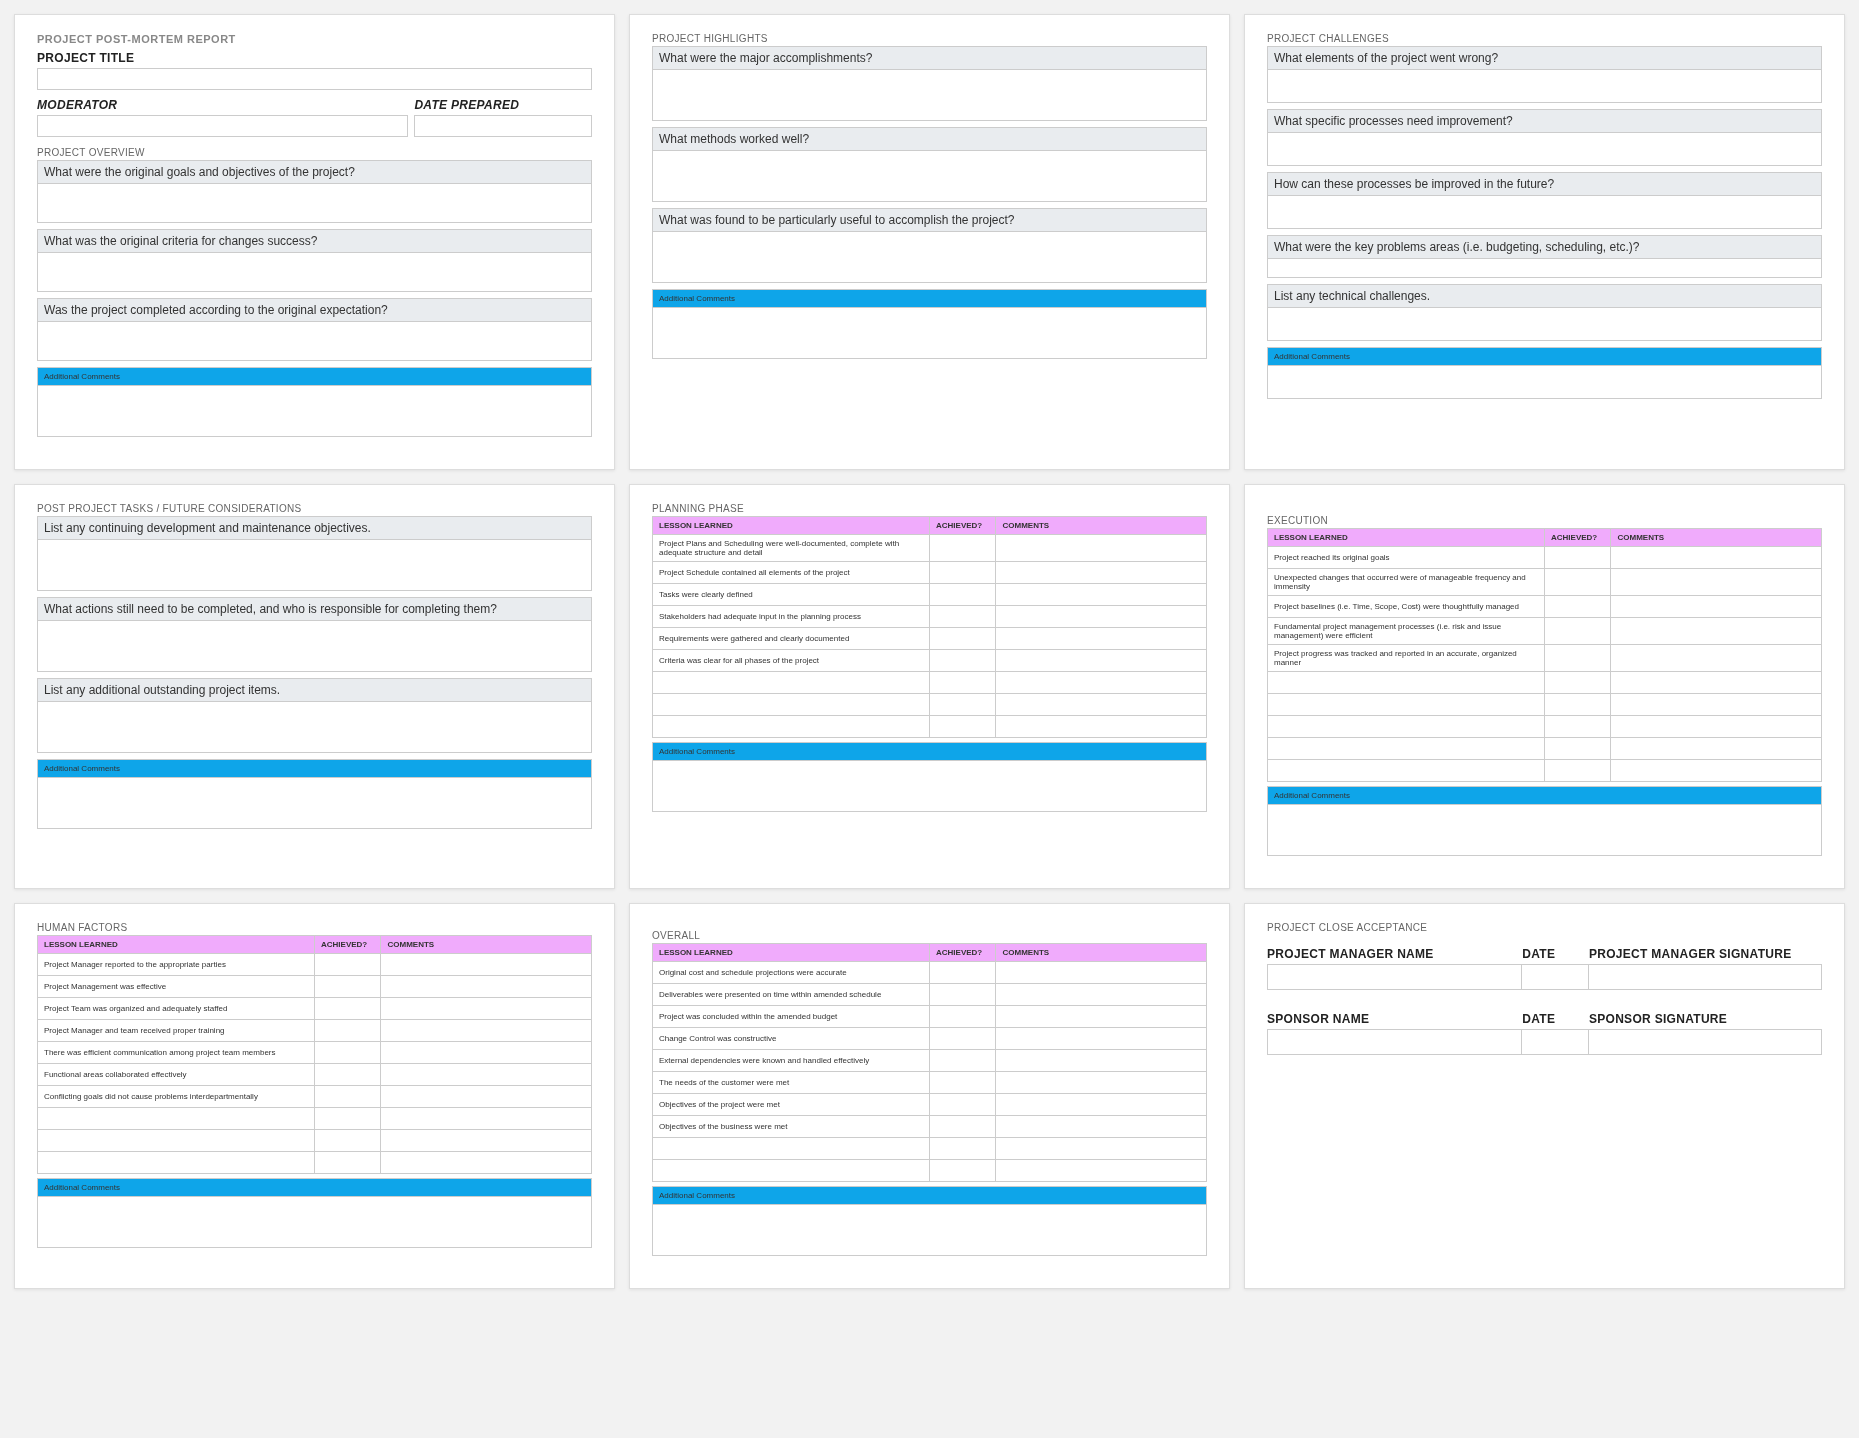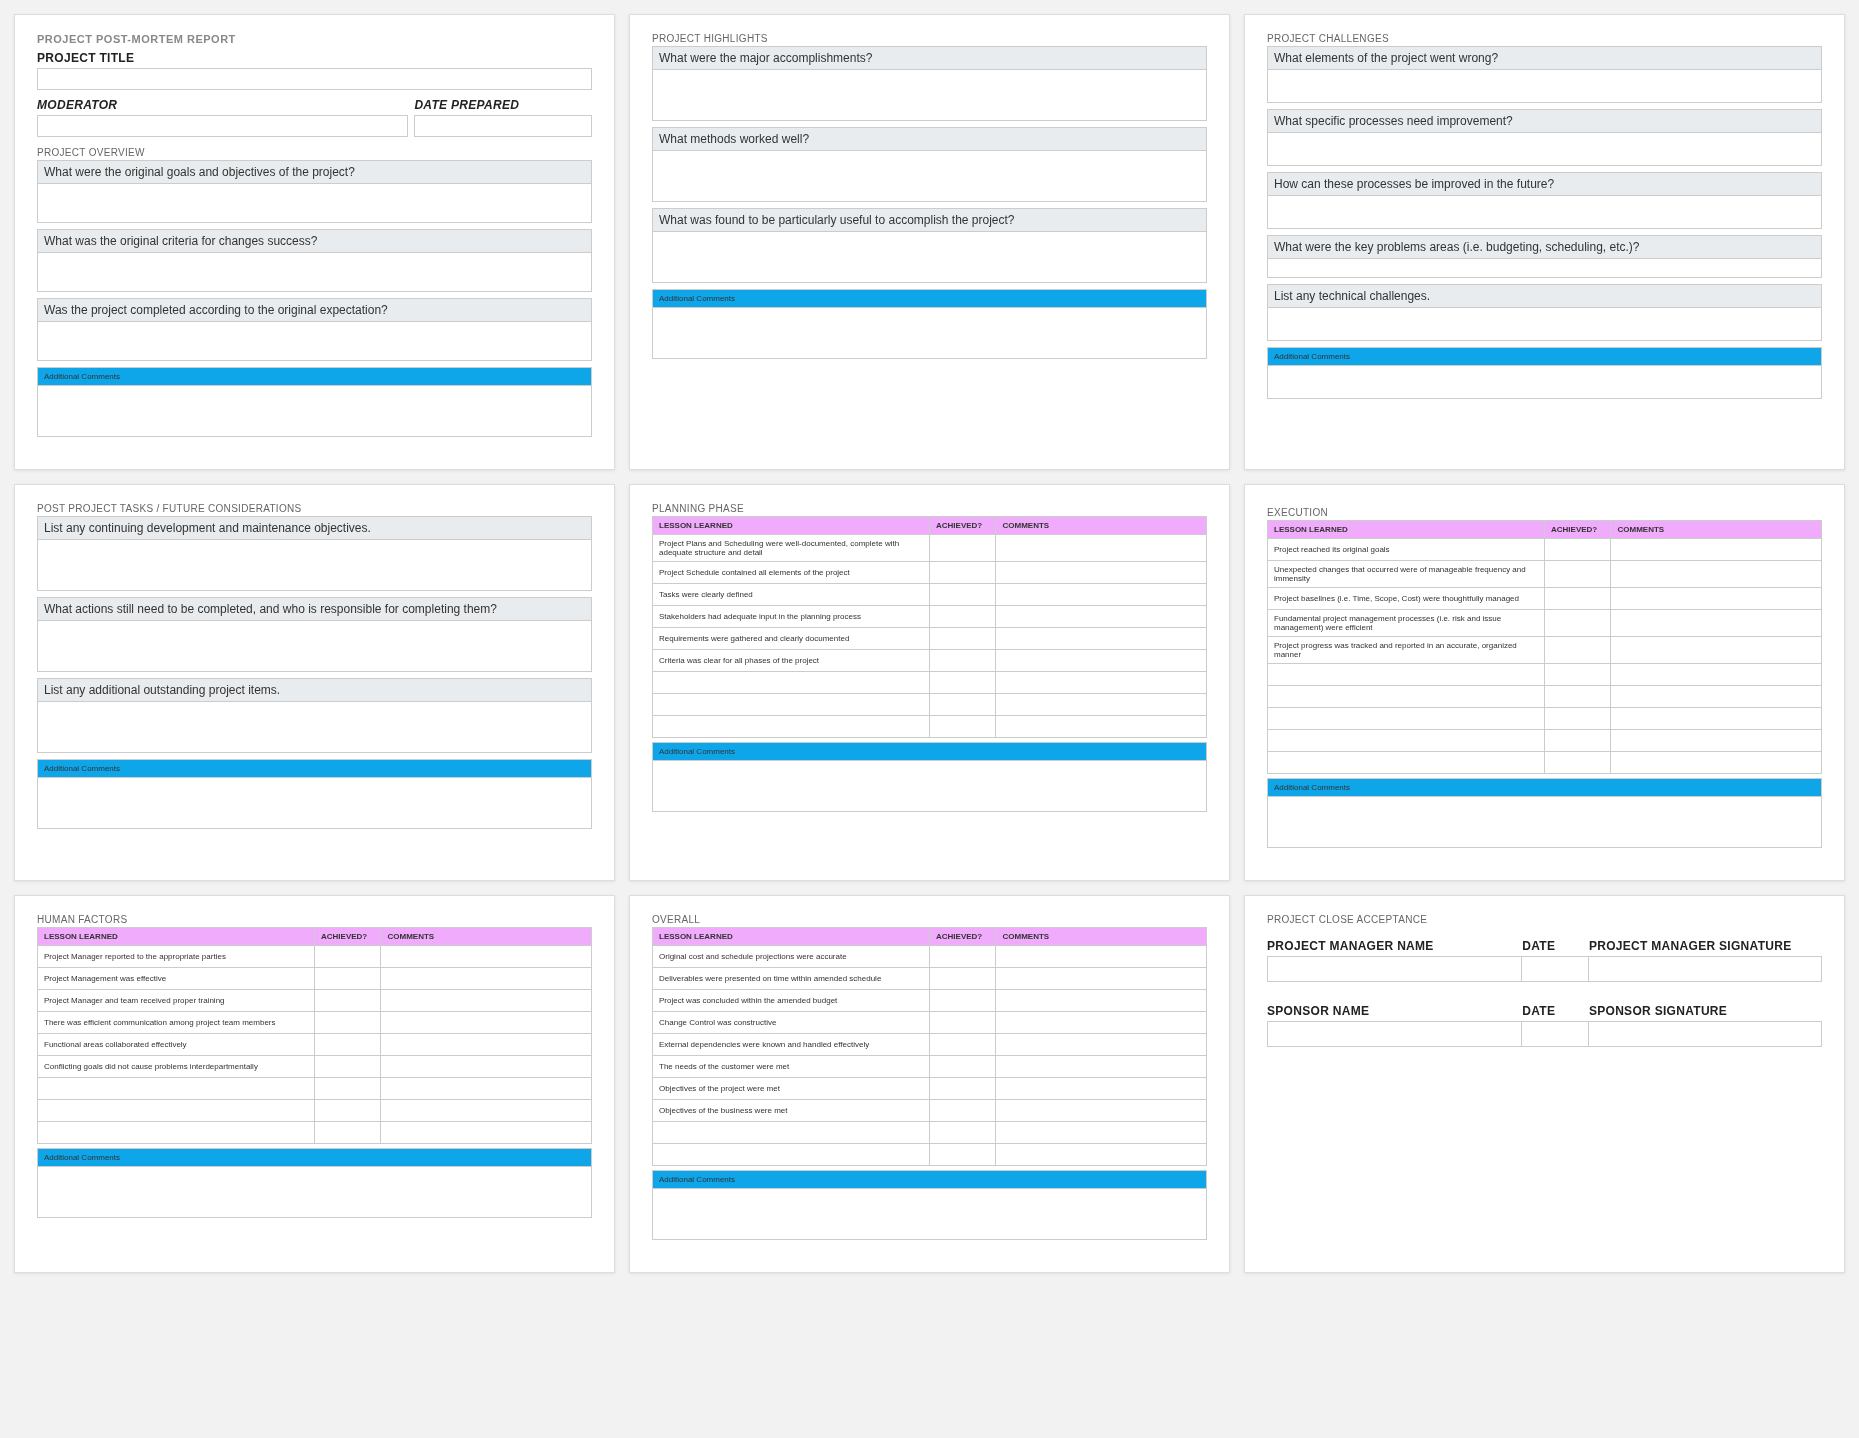--- a/index.html
+++ b/index.html
@@ -227,21 +227,21 @@
             <td class="c1"></td>
             <td class="c2"></td>
           </tr>
         </tbody>
     </table>
     <div class="comments-label">Additional Comments</div>
     <div class="q-box lh"></div>
   </div>
 
   <div class="panel">
-    <div class="section-head" style="margin-top:4px;">EXECUTION</div>
+    <div class="section-head" style="margin-top:12px;">EXECUTION</div>
     <table class="lesson">
       <thead>
           <tr>
         <th>LESSON LEARNED</th>
         <th>ACHIEVED?</th>
         <th>COMMENTS</th>
       </tr>
         </thead>
       <tbody>
           <tr>
@@ -315,20 +315,25 @@
             <td class="c0">Project Manager reported to the appropriate parties</td>
             <td class="c1"></td>
             <td class="c2"></td>
           </tr>
           <tr>
             <td class="c0">Project Management was effective</td>
             <td class="c1"></td>
             <td class="c2"></td>
           </tr>
           <tr>
+            <td class="c0">Project Team was organized and adequately staffed</td>
+            <td class="c1"></td>
+            <td class="c2"></td>
+          </tr>
+          <tr>
             <td class="c0">Project Manager and team received proper training</td>
             <td class="c1"></td>
             <td class="c2"></td>
           </tr>
           <tr>
             <td class="c0">There was efficient communication among project team members</td>
             <td class="c1"></td>
             <td class="c2"></td>
           </tr>
           <tr>
@@ -356,21 +361,21 @@
             <td class="c1"></td>
             <td class="c2"></td>
           </tr>
         </tbody>
     </table>
     <div class="comments-label">Additional Comments</div>
     <div class="q-box lh"></div>
   </div>
 
   <div class="panel">
-    <div class="section-head" style="margin-top:0;">OVERALL</div>
+    <div class="section-head" style="margin-top:8px;">OVERALL</div>
     <table class="lesson">
       <thead>
           <tr>
         <th>LESSON LEARNED</th>
         <th>ACHIEVED?</th>
         <th>COMMENTS</th>
       </tr>
         </thead>
       <tbody>
           <tr>

